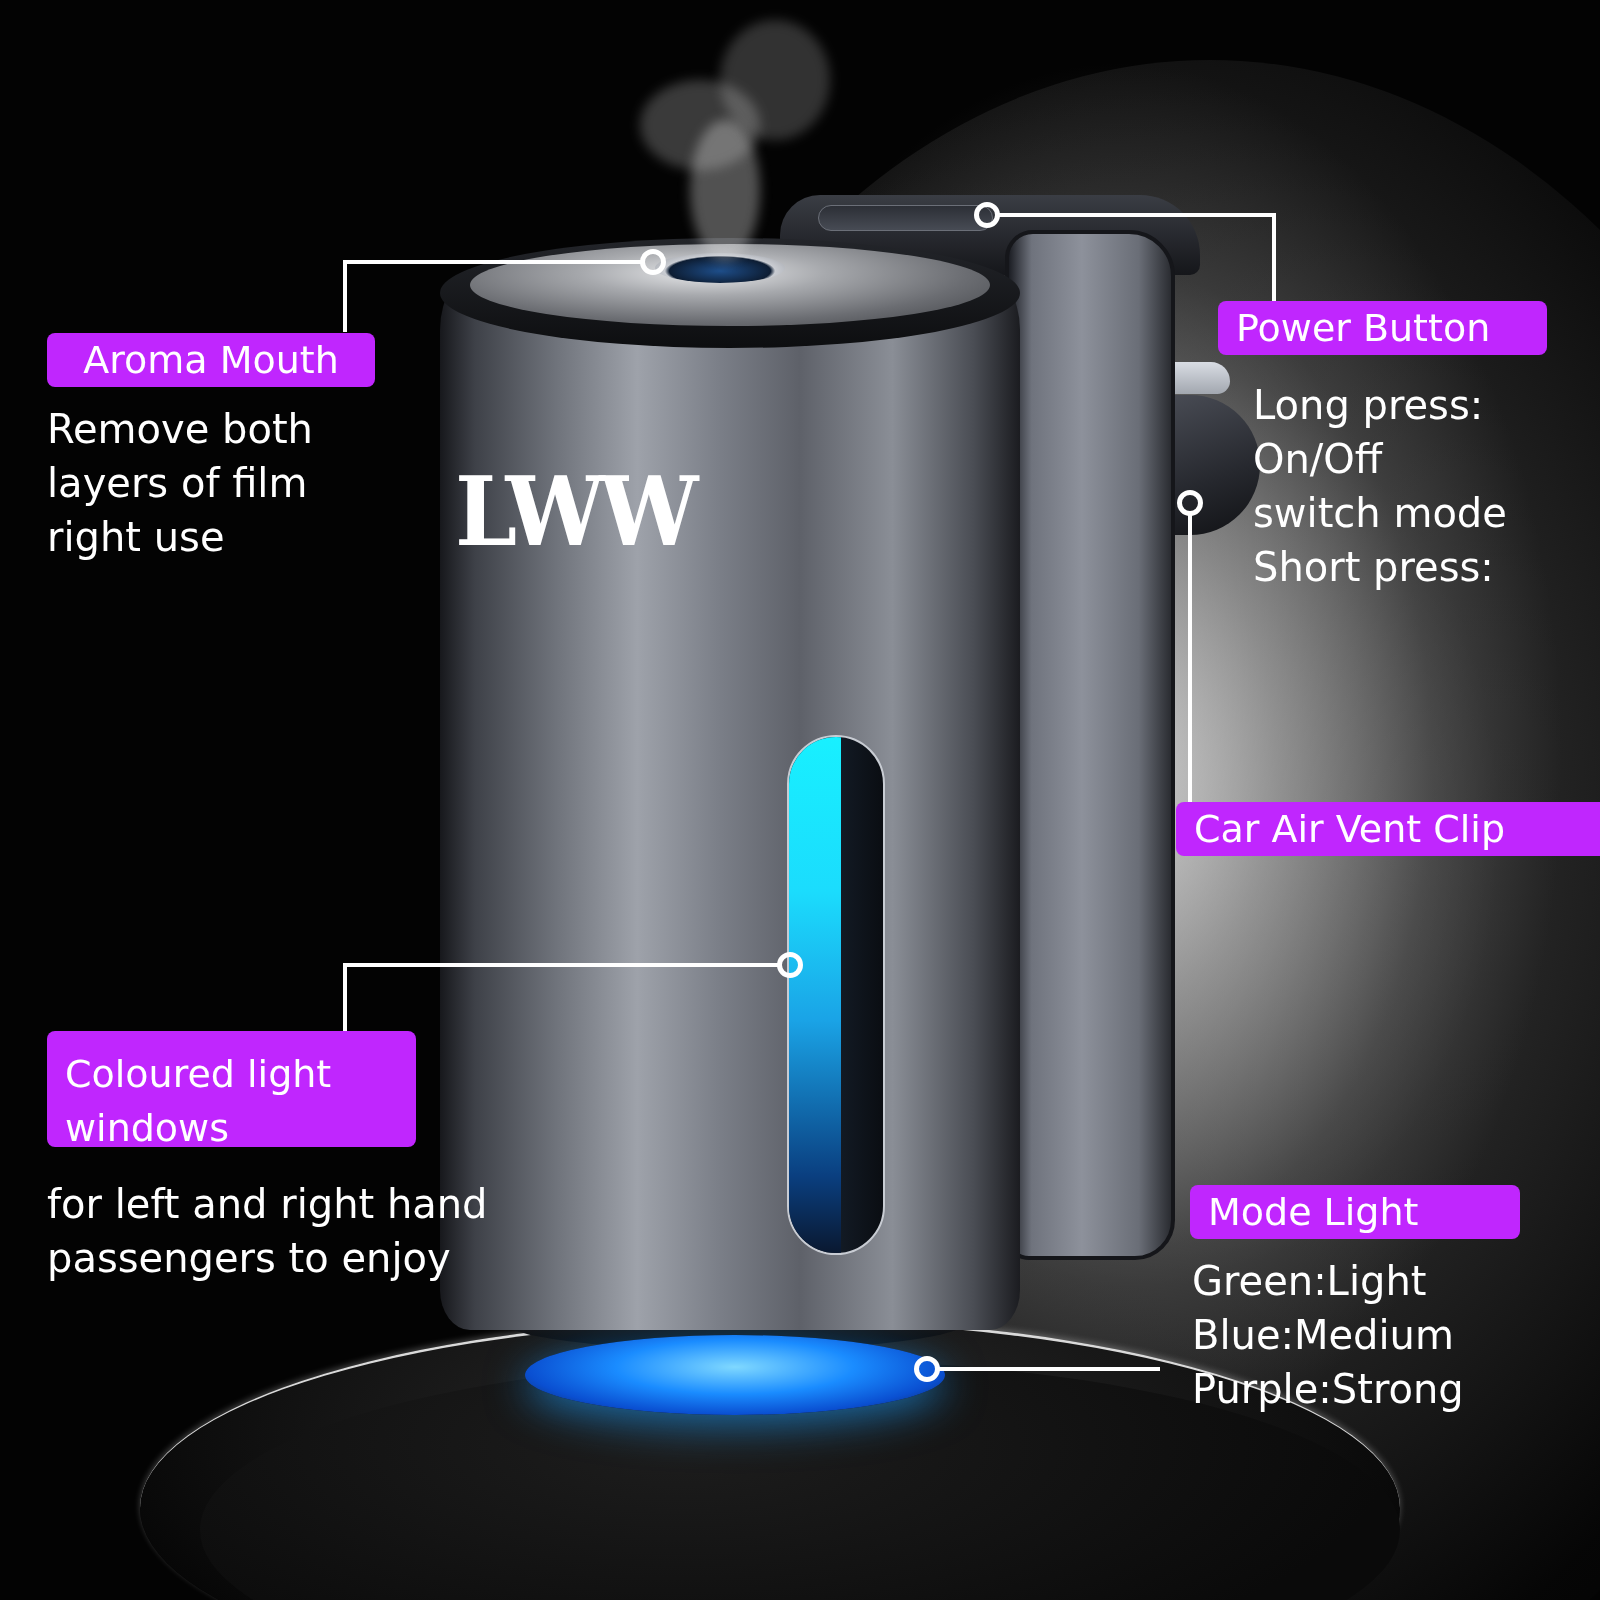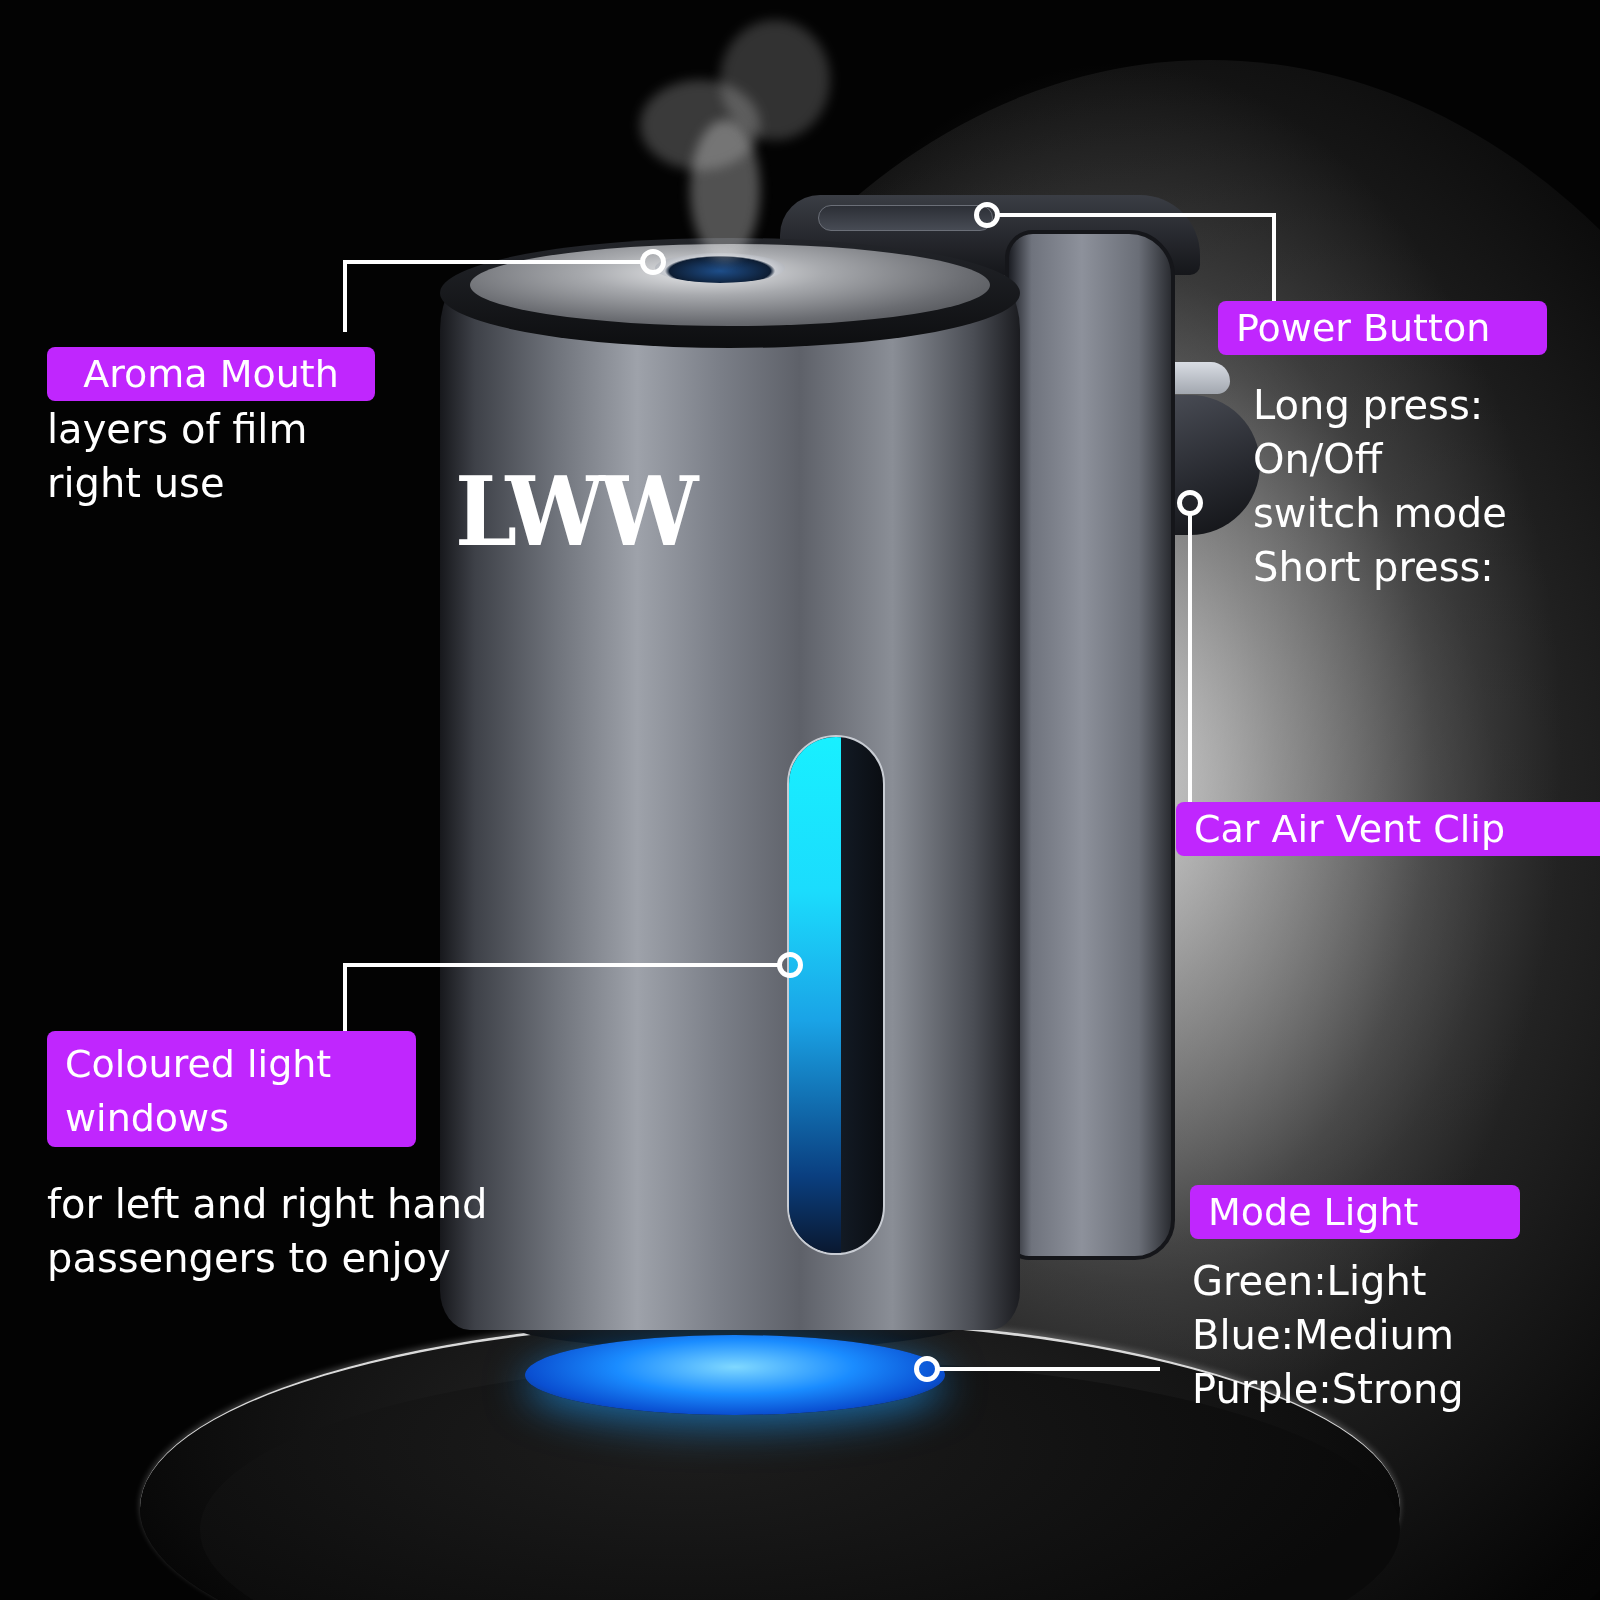--- a/index.html
+++ b/index.html
@@ -92,22 +92,23 @@
     <div class="logo">LWW</div>
 
     <div class="smoke" style="left:690px;top:120px;width:70px;height:140px;"></div>
     <div class="smoke" style="left:640px;top:80px;width:120px;height:90px;opacity:0.7;"></div>
     <div class="smoke" style="left:720px;top:20px;width:110px;height:120px;opacity:0.6;"></div>
   </div>
 
   <div class="line" style="left:343px;top:262px;width:4px;height:70px;"></div>
   <div class="line" style="left:343px;top:260px;width:298px;height:4px;"></div>
   <div class="dot" style="left:640px;top:249px;"></div>
-  <div class="label" style="left:47px;top:333px;width:328px;text-align:center;margin-top:14px;">Aroma Mouth</div>
+  <div class="label" style="left:47px;top:333px;width:328px;text-align:center;">Aroma Mouth</div>
   <div class="desc" style="left:47px;top:402px;">
+    <span>Remove both</span>
     <span>layers of film</span>
     <span>right use</span>
   </div>
 
   <div class="dot" style="left:974px;top:202px;"></div>
   <div class="line" style="left:998px;top:213px;width:278px;height:4px;"></div>
   <div class="line" style="left:1272px;top:213px;width:4px;height:88px;"></div>
   <div class="label" style="left:1218px;top:301px;width:329px;text-align:left;">Power Button</div>
   <div class="desc" style="left:1253px;top:378px;">
     <span>Long press:</span>
@@ -116,21 +117,21 @@
     <span>Short press:</span>
   </div>
 
   <div class="dot" style="left:1177px;top:490px;"></div>
   <div class="line" style="left:1188px;top:514px;width:4px;height:288px;"></div>
   <div class="label" style="left:1176px;top:802px;width:433px;">Car Air Vent Clip</div>
 
   <div class="line" style="left:343px;top:963px;width:4px;height:68px;"></div>
   <div class="line" style="left:343px;top:963px;width:435px;height:4px;"></div>
   <div class="dot" style="left:777px;top:952px;"></div>
-  <div class="label multi" style="left:47px;top:1031px;width:369px;height:116px;padding-top:6px;">
+  <div class="label multi" style="left:47px;top:1031px;width:369px;height:116px;padding-top:16px;">
     <span style="display:block">Coloured light</span>
     <span style="display:block">windows</span>
   </div>
   <div class="desc" style="left:47px;top:1177px;">
     <span>for left and right hand</span>
     <span>passengers to enjoy</span>
   </div>
 
   <div class="dot" style="left:914px;top:1356px;"></div>
   <div class="line" style="left:938px;top:1367px;width:222px;height:4px;"></div>

